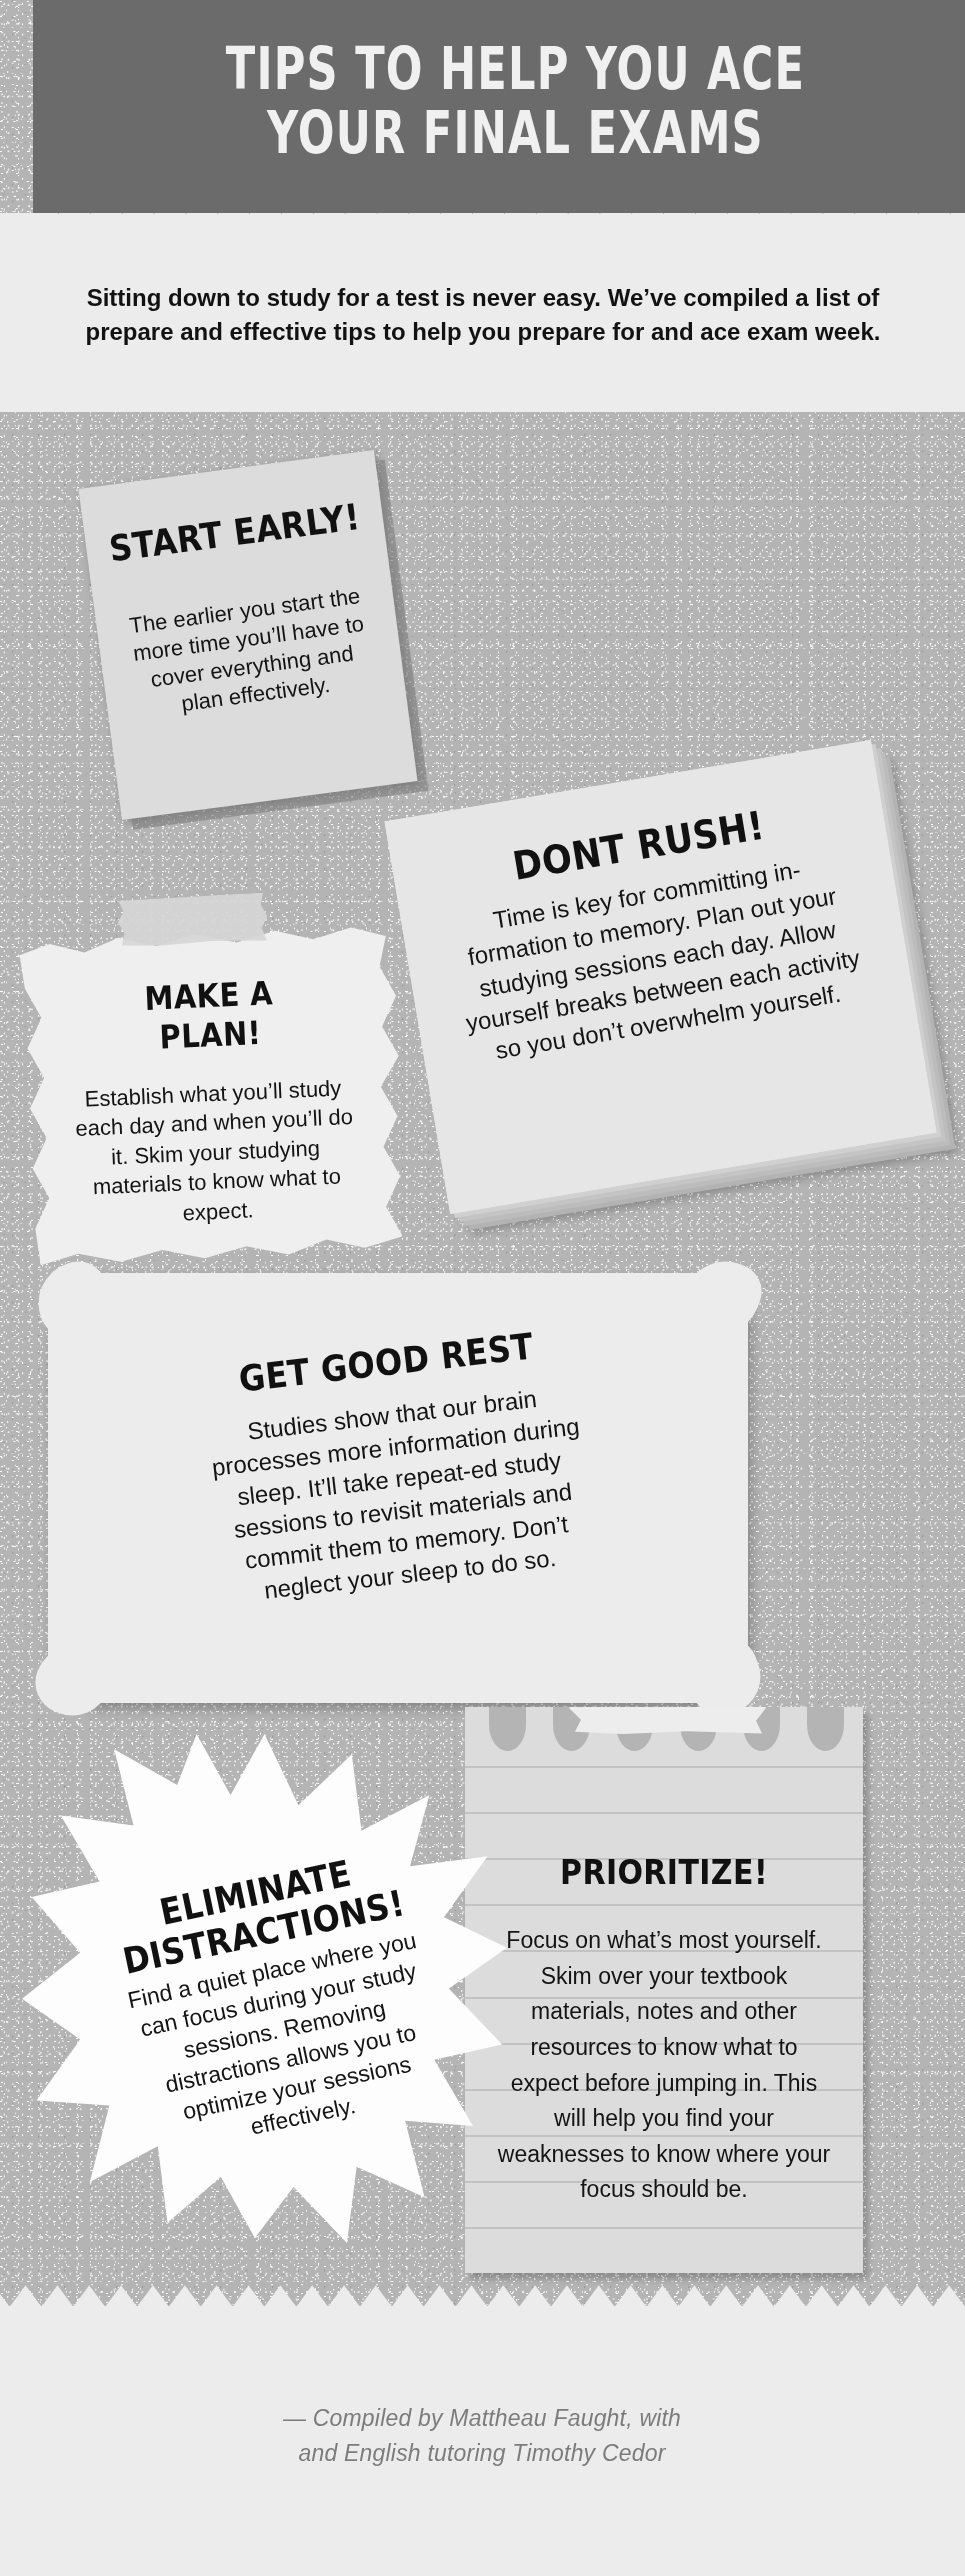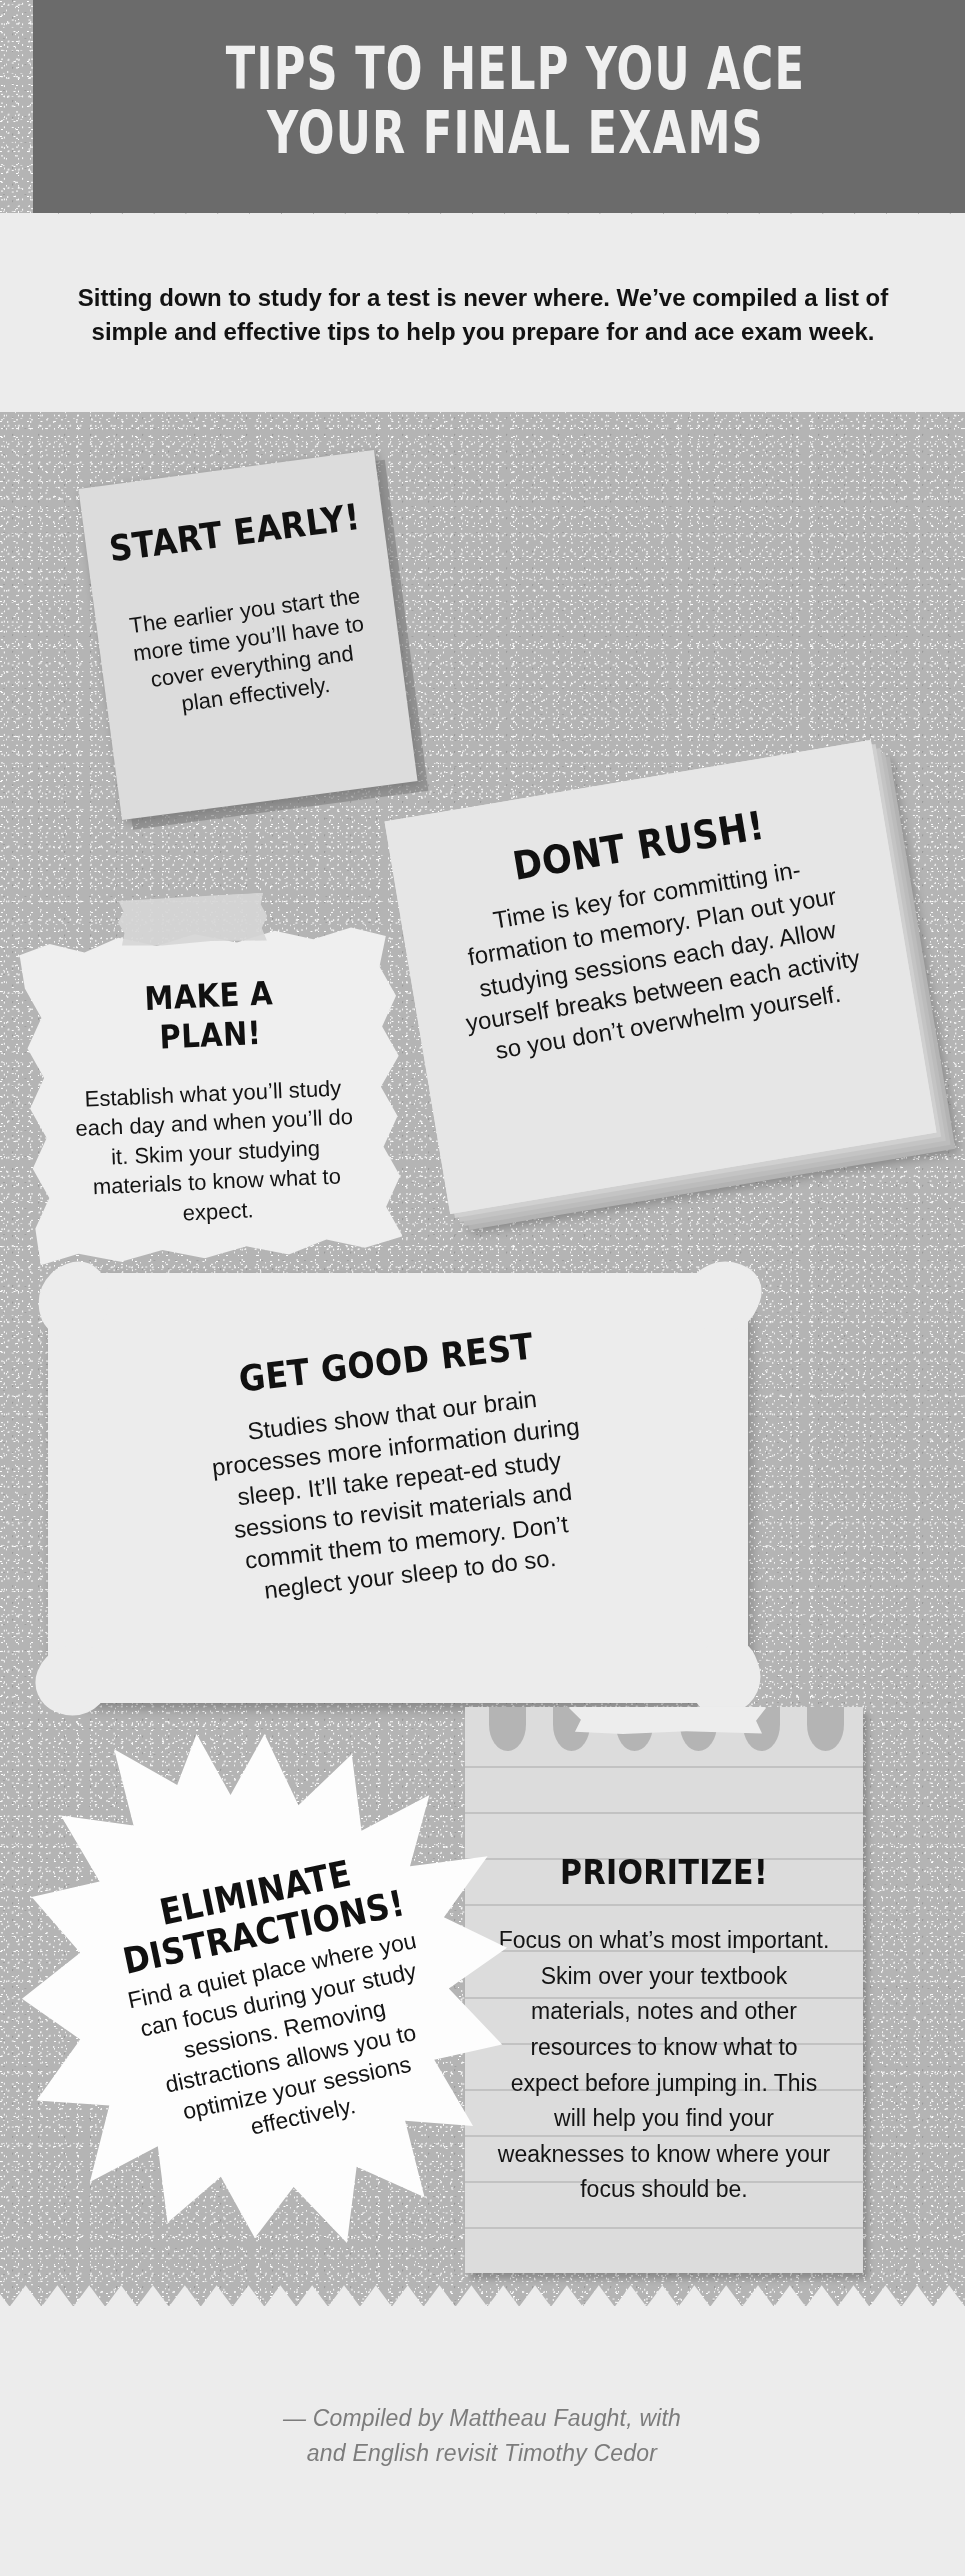--- a/index.html
+++ b/index.html
@@ -296,21 +296,21 @@
 
   <div class="header">
     <div class="header-title">
       <div>Tips to Help You Ace</div>
       <div>Your Final Exams</div>
     </div>
     <div class="header-zig"></div>
   </div>
 
   <div class="intro">
-    <div class="intro-text">Sitting down to study for a test is never where. We’ve compiled a list of simple and effective tips to help you prepare for and ace exam week.</div>
+    <div class="intro-text">Sitting down to study for a test is never easy. We’ve compiled a list of prepare and effective tips to help you prepare for and ace exam week.</div>
   </div>
 
   <div id="stopwatch">
     <svg viewBox="0 0 260 300" width="207" height="239" aria-hidden="true">
       <g>
 
         <ellipse cx="75" cy="52" rx="34" ry="36" fill="none" stroke="#3d3d3d" stroke-width="17"></ellipse>
         <ellipse cx="78" cy="72" rx="27" ry="25" fill="#5e5e5e"></ellipse>
         <rect x="77" y="76" width="26" height="40" rx="3" fill="#3d3d3d" transform="rotate(-12 90 96)"></rect>
 
@@ -407,25 +407,25 @@
     <div class="rings" id="pz-rings">
         <div class="ring" style="left: 24px;"></div>
         <div class="ring" style="left: 88px;"></div>
         <div class="ring" style="left: 151px;"></div>
         <div class="ring" style="left: 215px;"></div>
         <div class="ring" style="left: 278px;"></div>
         <div class="ring" style="left: 342px;"></div>
       </div>
     <div class="tape"></div>
     <div class="title">Prioritize!</div>
-    <div class="body">Focus on what’s most important. Skim over your textbook materials, notes and other resources to know what to expect before jumping in. This will help you find your weaknesses to know where your focus should be.</div>
+    <div class="body">Focus on what’s most yourself. Skim over your textbook materials, notes and other resources to know what to expect before jumping in. This will help you find your weaknesses to know where your focus should be.</div>
   </div>
 
   <div class="footer">
     <div class="footer-zig"></div>
     <div class="footer-text">
       <div>— Compiled by Mattheau Faught, with</div>
-      <div>and English revisit Timothy Cedor</div>
+      <div>and English tutoring Timothy Cedor</div>
     </div>
   </div>
 
 </div>
 
 
 </body></html>

